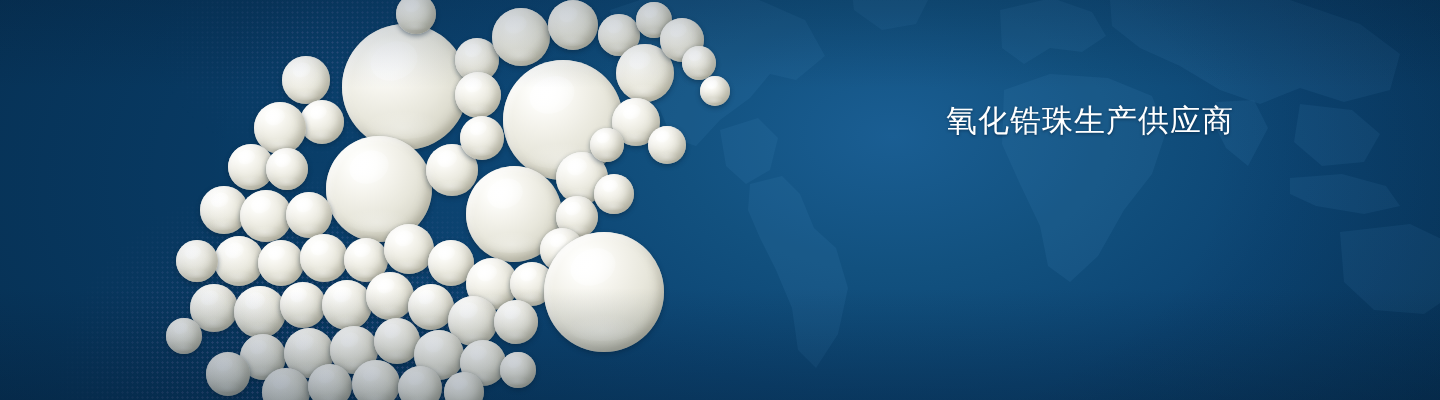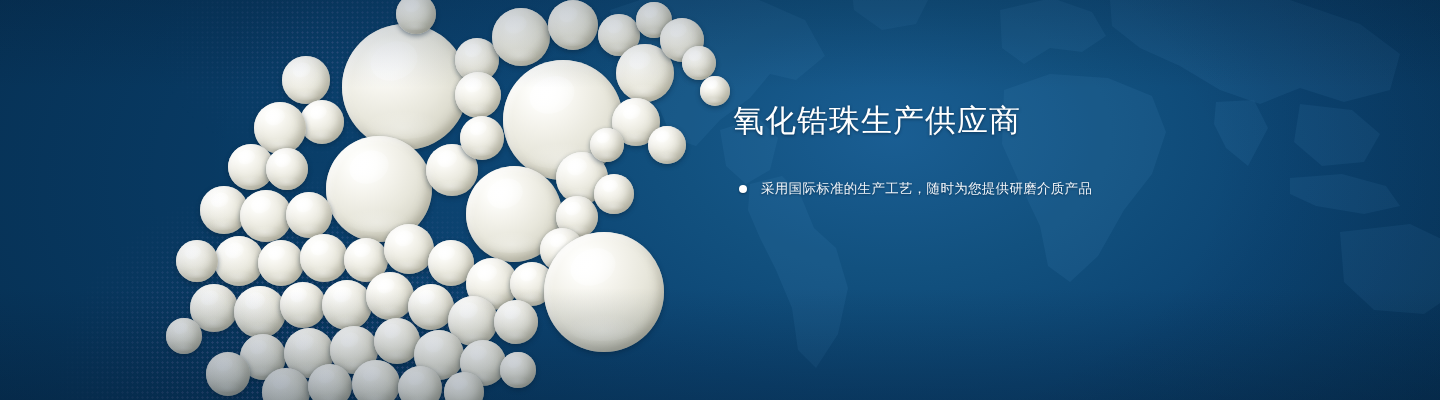--- a/index.html
+++ b/index.html
@@ -150,23 +150,24 @@
     background: radial-gradient(ellipse at 50% 60%,
       rgba(255,255,255,0.30) 0%,
       rgba(255,255,255,0) 72%);
     pointer-events: none;
   }
 
   
 
   .content {
     position: absolute;
-    left: 733px;
+    left: 780px;
     top: 104px;
     width: 620px;
+    text-align: center;
   }
 
   .headline {
     margin: 0;
     color: #ffffff;
     font-size: 31px;
     font-weight: 400;
     letter-spacing: 1px;
     line-height: 1.1;
     text-shadow: 0 1px 3px rgba(2,22,44,0.55);
@@ -315,21 +316,17 @@
   <div class="bg-bottomshade"></div>
 
   <div class="content">
 
     <h1 class="headline">氧化锆珠生产供应商</h1>
 
     <ul class="bullets">
 
 
 
-      <li class="bullet-item">
-        <span class="bullet-dot"></span>
-        <span>采用国际标准的生产工艺，随时为您提供研磨介质产品</span>
-      </li>
 
     </ul>
   </div>
 
 </div>
 
 </body></html>

